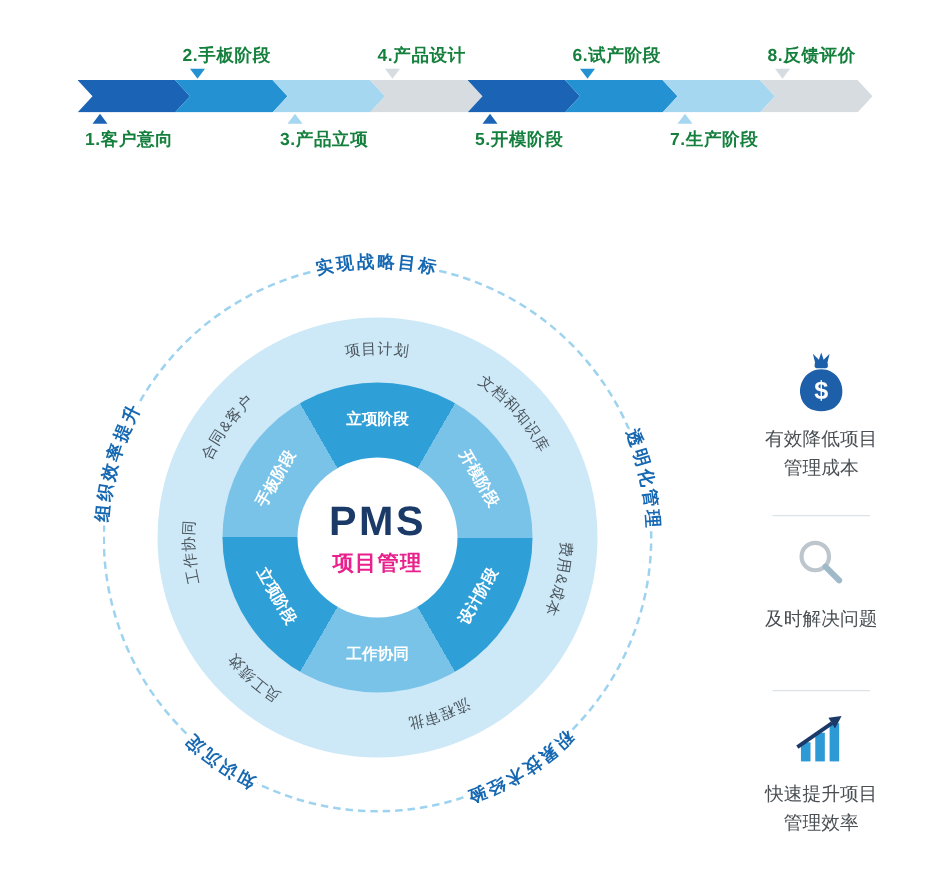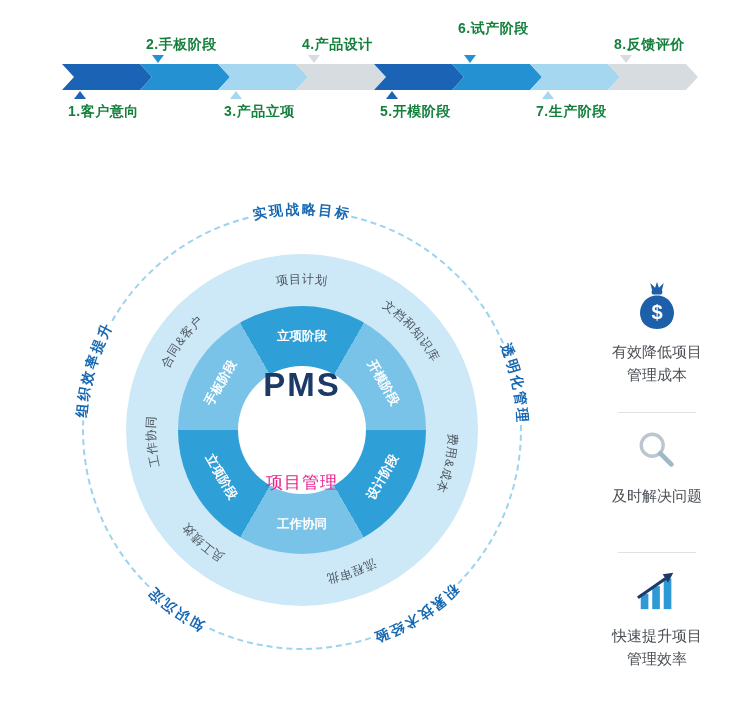--- a/index.html
+++ b/index.html
@@ -15,23 +15,23 @@
   .c-gray{background:#d7dce0;}
   .stage-label{position:absolute;font-size:14px;font-weight:bold;color:#15803d;white-space:nowrap;letter-spacing:.5px;}
   .tri{position:absolute;width:0;height:0;border-left:6px solid transparent;border-right:6px solid transparent;}
 
   
   .dashed-circle{position:absolute;left:82px;top:210px;width:440px;height:440px;border:2px dashed #9ed3f0;border-radius:50%;box-sizing:border-box;}
   .blue-circle{position:absolute;left:126px;top:254px;width:352px;height:352px;border-radius:50%;background:#cde8f7;}
   .pie{position:absolute;left:178px;top:306px;width:248px;height:248px;border-radius:50%;
        background:conic-gradient(from -30deg,#2f9fd8 0 60deg,#79c3e9 0 120deg,#2f9fd8 0 180deg,#79c3e9 0 240deg,#2f9fd8 0 300deg,#79c3e9 0 360deg);}
   .center-circle{position:absolute;left:238px;top:366px;width:128px;height:128px;border-radius:50%;background:#fff;
-       display:flex;flex-direction:column;align-items:center;justify-content:space-between;}
+       display:flex;flex-direction:column;align-items:center;justify-content:center;}
   .pms-title{font-size:33px;font-weight:bold;color:#1b3a68;letter-spacing:2px;}
-  .pms-subtitle{font-size:17px;font-weight:normal;color:#e8218d;margin-top:3px;letter-spacing:1px;}
+  .pms-subtitle{font-size:17px;font-weight:bold;color:#e8218d;margin-top:3px;letter-spacing:1px;}
   .wedge-label{position:absolute;color:#fff;font-size:12.5px;font-weight:bold;white-space:nowrap;}
   .overlay{position:absolute;left:0;top:0;width:750px;height:714px;pointer-events:none;}
   .curve-outer{font-size:14px;font-weight:bold;fill:#1668b2;letter-spacing:2.5px;stroke:#ffffff;stroke-width:6px;paint-order:stroke;stroke-linejoin:round;}
   .curve-ring{font-size:12px;fill:#4a545c;letter-spacing:1px;}
 
   
   .benefit{position:absolute;left:592px;width:130px;text-align:center;color:#4a4f54;font-size:15px;line-height:23px;}
   .benefit .b-icon{height:52px;display:flex;align-items:center;justify-content:center;margin-bottom:8px;}
   .divider{position:absolute;left:618px;width:78px;height:1px;background:#dde2e6;}
 </style>
@@ -57,21 +57,21 @@
     <div class="tri" style="left:386px;top:91px;border-bottom:8px solid #1b63b4"></div>
     <div class="tri" style="left:464px;top:55px;border-top:8px solid #2492d2"></div>
     <div class="tri" style="left:542px;top:91px;border-bottom:8px solid #a6d7f1"></div>
     <div class="tri" style="left:620px;top:55px;border-top:8px solid #d7dce0"></div>
 
     <div class="stage-label" style="left:68px;top:103px">1.客户意向</div>
     <div class="stage-label" style="left:146px;top:36px">2.手板阶段</div>
     <div class="stage-label" style="left:224px;top:103px">3.产品立项</div>
     <div class="stage-label" style="left:302px;top:36px">4.产品设计</div>
     <div class="stage-label" style="left:380px;top:103px">5.开模阶段</div>
-    <div class="stage-label" style="left:458px;top:20px">6.试产阶段</div>
+    <div class="stage-label" style="left:458px;top:36px">6.试产阶段</div>
     <div class="stage-label" style="left:536px;top:103px">7.生产阶段</div>
     <div class="stage-label" style="left:614px;top:36px">8.反馈评价</div>
   </div>
 
   <div>
     <div class="dashed-circle"></div>
     <div class="blue-circle"></div>
     <div class="pie"></div>
 
     <div class="wedge-label" style="left:302px;top:336px;transform:translate(-50%,-50%)">立项阶段</div>

